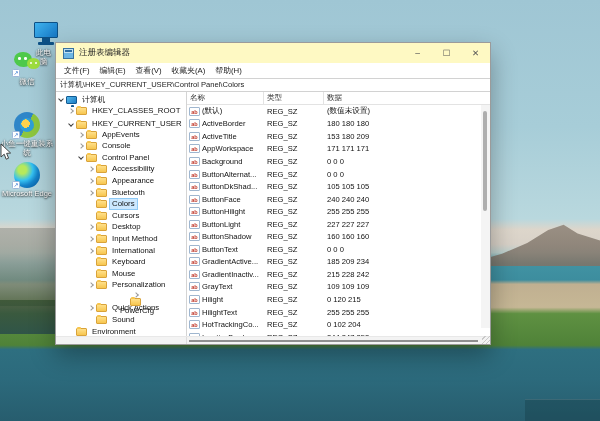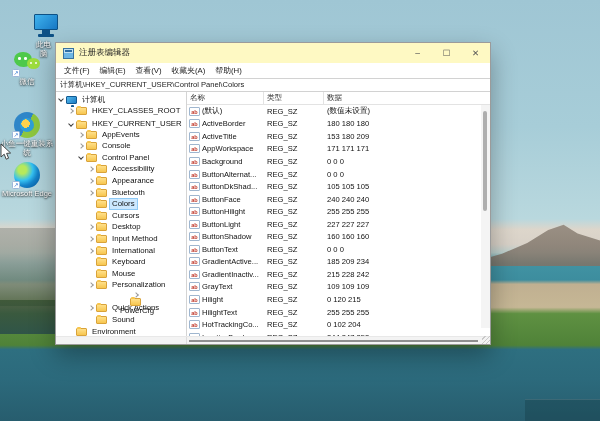--- a/index.html
+++ b/index.html
@@ -121,21 +121,21 @@
 </style>
 </head>
 <body>
 
 <div class="wallpaper"></div>
 <div class="mountain"></div>
 <div class="left-shore"></div>
 <div class="left-grass-dark"></div>
 <div class="corner-shadow-box"></div>
 
-<div class="dicon" style="left:0; top:13px;padding-left:33px;">
+<div class="dicon" style="left:0; top:21px;padding-left:33px;">
   <div class="art">
     <div class="pc-screen"></div>
       <div class="pc-stand"></div>
       <div class="pc-base"></div>
   </div>
   <div class="lbl">此电脑</div>
 </div>
 
 <div class="dicon" style="left:0; top:50px;">
   <div class="art">

